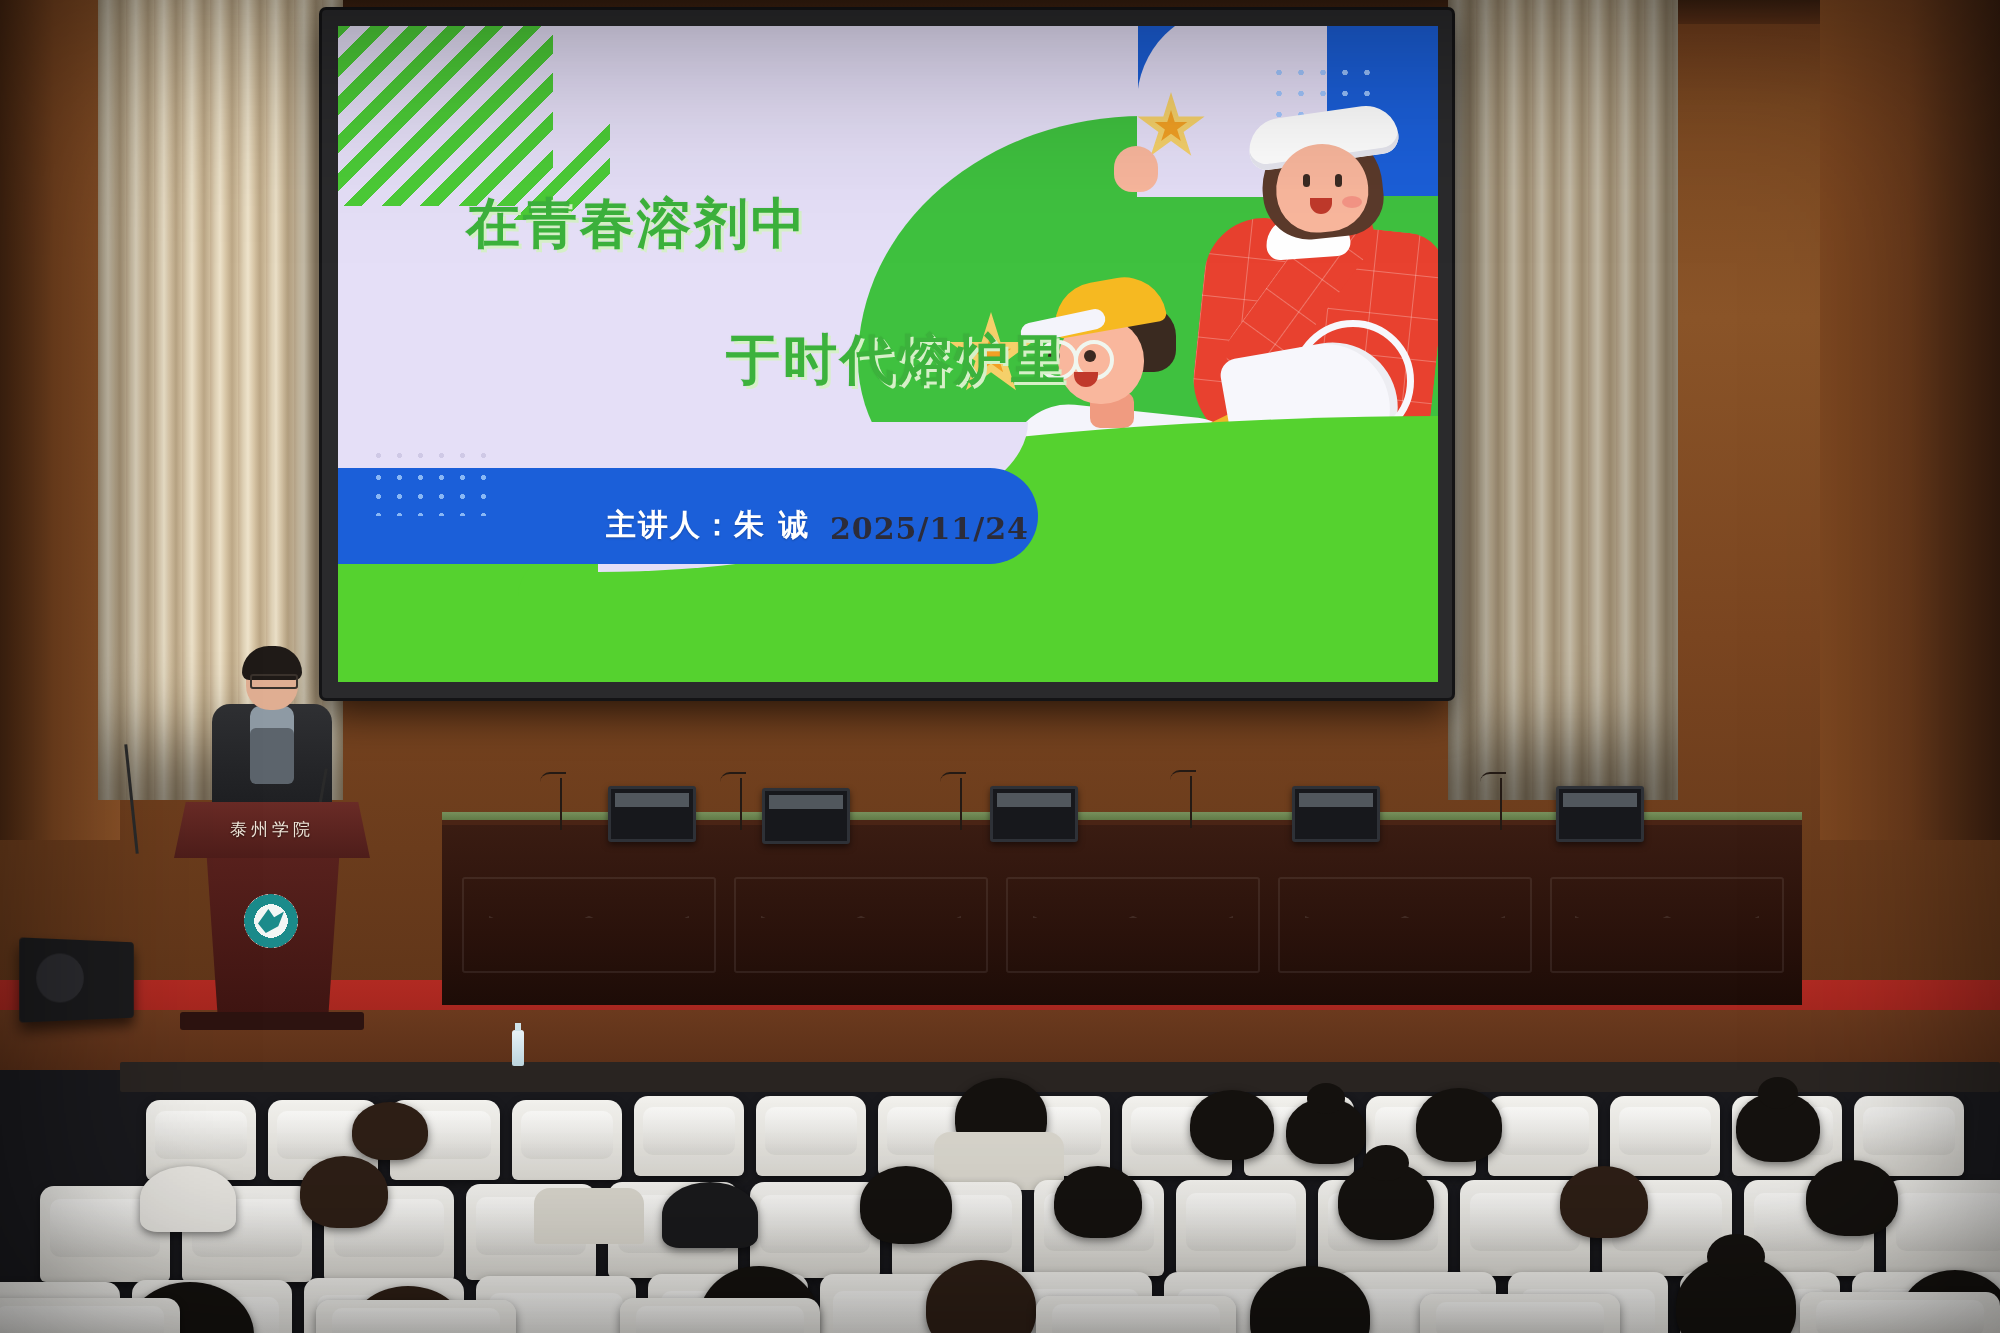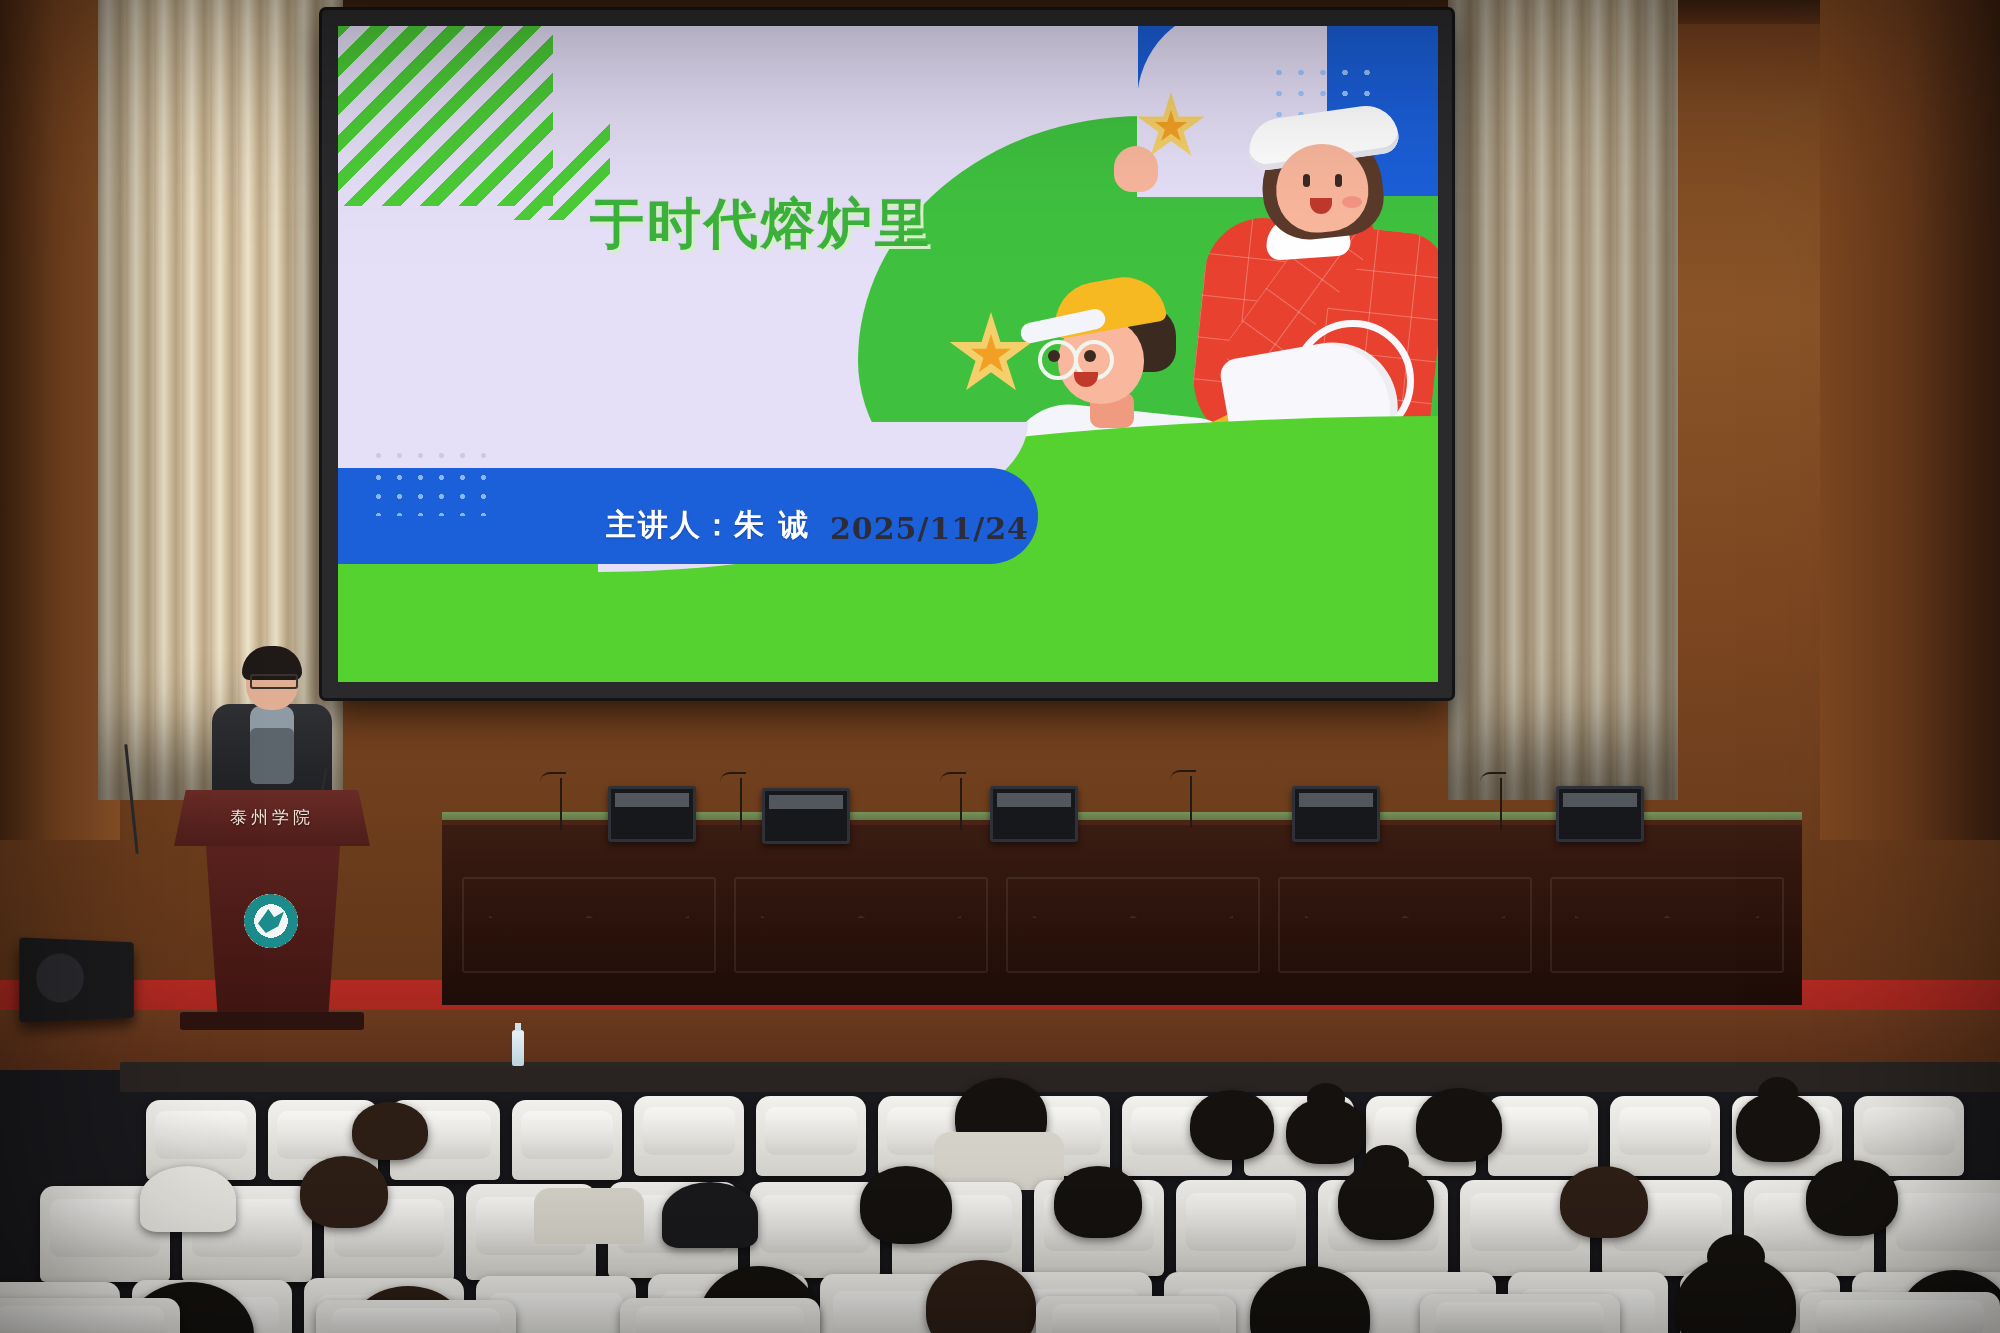--- a/index.html
+++ b/index.html
@@ -60,21 +60,21 @@
       clip-path:polygon(0 100%,100% 0,100% 38%,26% 100%);}
 
   
   .sl-title{position:absolute;left:90px;top:96px;width:640px;text-align:right;
       font-family:"DejaVu Sans","Liberation Sans",sans-serif;font-weight:700;
       color:#3cb23c;font-size:54px;line-height:1.26;letter-spacing:3px;
       text-shadow:3px 3px 0 #d6f0c8, 0 0 2px rgba(0,0,0,.10);white-space:pre-line;}
   .sl-line{display:block;}
   .sl-line.l1{text-align:left;padding-left:38px;}
   .sl-line.l2{padding-right:42px;}
-  .sl-line.l3{text-align:center;padding-left:26px;}
+  .sl-line.l3{text-align:right;padding-left:26px;}
   .sl-line.l4{padding-right:38px;}
 
   .sl-presenter{position:absolute;left:268px;bottom:136px;color:#fff;font-weight:700;
       font-family:"DejaVu Sans","Liberation Sans",sans-serif;font-size:30px;letter-spacing:2px;
       text-shadow:0 1px 2px rgba(0,0,0,.25);}
   .sl-date{position:absolute;left:492px;bottom:136px;color:#2c2c3a;font-weight:700;
       font-family:"DejaVu Serif",serif;font-size:30px;letter-spacing:1px;}
 
   
   .illu{position:absolute;right:-4px;top:58px;width:470px;height:520px;}
@@ -158,21 +158,21 @@
   .b2-hand{position:absolute;right:186px;top:176px;width:58px;height:62px;background:#f9b79d;border-radius:26px 26px 16px 16px;transform:rotate(-18deg);}
 
   
   .stage-floor{position:absolute;left:0;top:980px;width:2000px;height:120px;
       background:linear-gradient(180deg,#b12a22 0%,#9b231c 55%,#7d1b16 100%);}
   .stage-edge{position:absolute;left:0;top:1090px;width:2000px;height:30px;background:#4b2414;}
   .stage-front{position:absolute;left:0;top:1010px;width:2000px;height:120px;
       background:linear-gradient(180deg,#6b3a1e,#4a2512);}
 
   .podium{position:absolute;left:196px;top:790px;width:150px;height:220px;}
-  .podium-top{position:absolute;left:-22px;top:0;width:196px;height:56px;
+  .podium-top{position:absolute;left:-22px;top:12px;width:196px;height:56px;
       background:linear-gradient(180deg,#6a2b26,#4e1d1a);border-radius:6px 6px 0 0;
       clip-path:polygon(6% 0,94% 0,100% 100%,0 100%);}
   .podium-label{position:absolute;left:0;top:16px;width:196px;text-align:center;color:#efe6d9;
       font-family:"DejaVu Sans","Liberation Sans",sans-serif;font-size:17px;letter-spacing:4px;
       text-shadow:0 1px 2px rgba(0,0,0,.6);}
   .podium-body{position:absolute;left:4px;top:54px;width:146px;height:170px;
       background:linear-gradient(180deg,#5a221e,#3f1512);clip-path:polygon(4% 0,96% 0,88% 100%,12% 100%);}
   .podium-seal{position:absolute;left:48px;top:104px;width:54px;height:54px;border-radius:50%;
       background:radial-gradient(circle at 50% 50%,#f2f6f5 0 44%,#1b8b8b 44% 70%,#f2f6f5 70% 82%,#1b8b8b 82% 100%);}
   .podium-seal i{position:absolute;left:14px;top:15px;width:26px;height:24px;background:#1b8b8b;
@@ -320,20 +320,21 @@
       </div>
 
       <div class="sl-green-bottom"></div>
       <div class="sl-green-wave"></div>
       <div class="sl-wave-cut"></div>
       <div class="sl-blue-bar"></div>
       <div class="sl-dots-bar2"></div>
       <div class="sl-dots-bar"></div>
 
       <div class="sl-title">
+        <span class="sl-line l1">在青春溶剂中</span>
         <span class="sl-line l3">于时代熔炉里</span>
       </div>
 
       <div class="sl-presenter">主讲人：朱  诚</div>
       <div class="sl-date">2025/11/24</div>
     </div>
   </div>
 
   <div class="stage-floor"></div>
   <div class="stage-front"></div>

